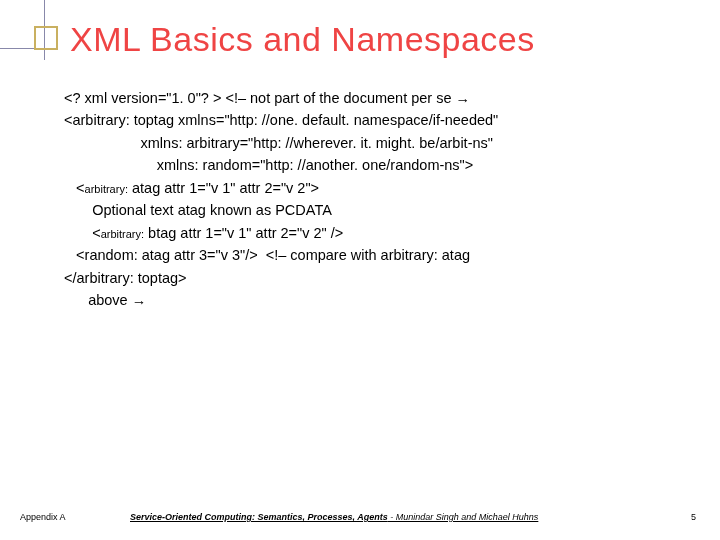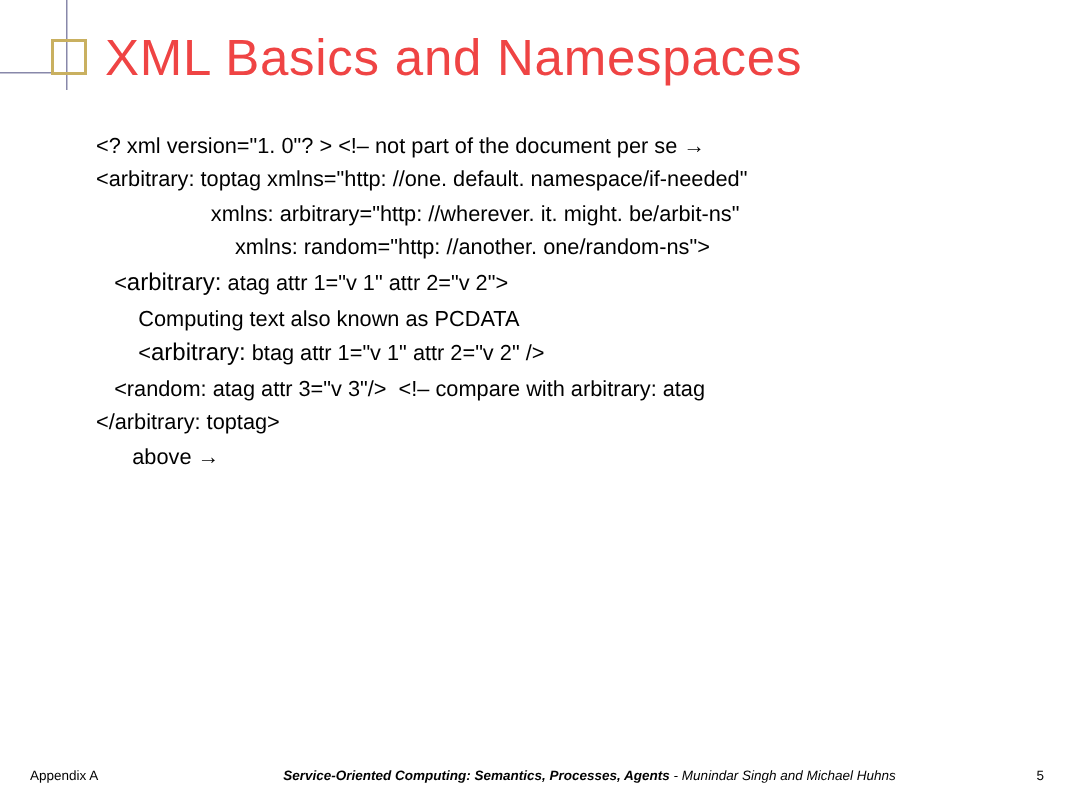--- a/index.html
+++ b/index.html
@@ -50,42 +50,42 @@
   .content {
     padding: 18px 50px 0 64px;
     font-family: Verdana, Arial, sans-serif;
     font-size: 14.5px;
     color: #000;
     line-height: 1.55;
   }
   .content .row {
     white-space: pre;
   }
-  .sm { font-size: 16px; }
+  .sm { font-size: 11px; }
   .footer {
     position: absolute;
     bottom: 18px;
     left: 0;
     width: 100%;
     font-size: 9px;
     color: #000;
     display: flex;
     align-items: center;
     margin-top: 40px;
   }
   .footer .left {
     padding-left: 20px;
     width: 110px;
     font-family: Verdana, sans-serif;
   }
   .footer .center {
     flex: 1;
-    text-align: center;
     font-style: italic;
     font-family: Verdana, sans-serif;
+    text-decoration: underline;
   }
   .footer .center .book {
     font-weight: bold;
   }
   .footer .right {
     width: 40px;
     text-align: right;
     padding-right: 24px;
     font-family: Verdana, sans-serif;
   }
@@ -99,21 +99,21 @@
   <div class="bullet-square"></div>
   <div class="title-text">XML Basics and Namespaces</div>
 </div>
 
 <div class="content">
   <div class="row">&lt;? xml version="1. 0"? &gt; &lt;!– not part of the document per se →</div>
   <div class="row">&lt;arbitrary: toptag xmlns="http: //one. default. namespace/if-needed"</div>
   <div class="row">                   xmlns: arbitrary="http: //wherever. it. might. be/arbit-ns"</div>
   <div class="row">                       xmlns: random="http: //another. one/random-ns"&gt;</div>
   <div class="row"><span>   &lt;</span><span class="sm">arbitrary:</span><span> atag attr 1="v 1" attr 2="v 2"&gt;</span></div>
-  <div class="row">       Computing text also known as PCDATA</div>
+  <div class="row">       Optional text atag known as PCDATA</div>
   <div class="row"><span>       &lt;</span><span class="sm">arbitrary:</span><span> btag attr 1="v 1" attr 2="v 2" /&gt;</span></div>
   <div class="row">   &lt;random: atag attr 3="v 3"/&gt;  &lt;!– compare with arbitrary: atag</div>
   <div class="row">&lt;/arbitrary: toptag&gt;</div>
   <div class="row">      above →</div>
 </div>
 
 <div class="footer">
   <div class="left">Appendix A</div>
   <div class="center">
     <span class="book">Service-Oriented Computing: Semantics, Processes, Agents</span><span> - Munindar Singh and Michael Huhns</span>

